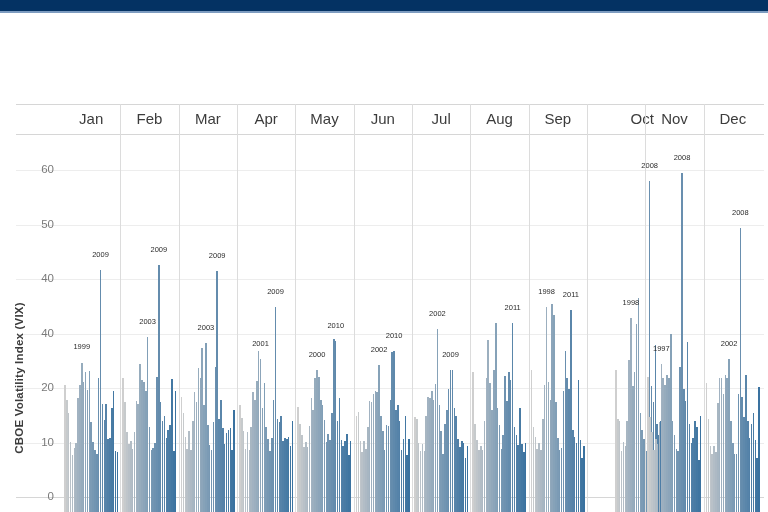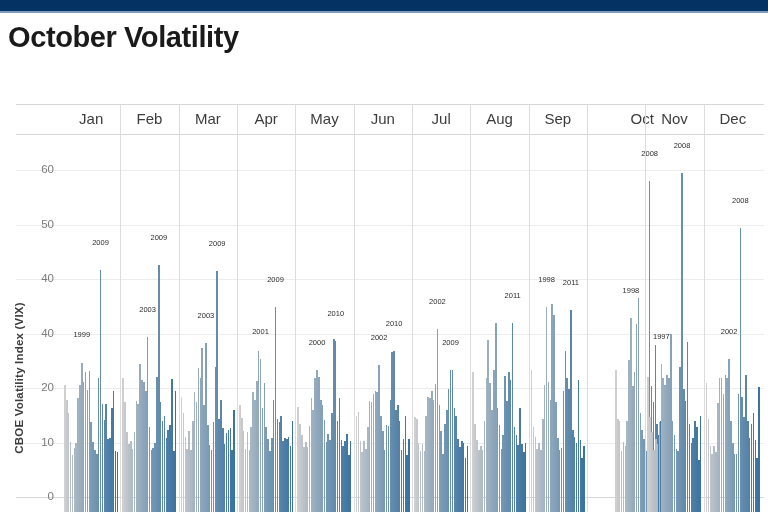--- a/index.html
+++ b/index.html
@@ -51,32 +51,31 @@
     font-size:11.5px;color:#3c3c3c;font-weight:bold;letter-spacing:0.2px;
   }
 
   
   .bars{position:absolute;left:0;bottom:0;top:31px;width:100%;}
   .bar{position:absolute;bottom:0;}
 
   
   .ann{
     position:absolute;font-size:7.5px;color:#2b2b2b;
-    white-space:nowrap;line-height:8px;transform:translateX(-50%);
+    white-space:nowrap;line-height:8px;transform:translateX(-50%);margin-top:12px;
   }
 </style>
 </head>
 <body>
 
 <div id="page">
 
   <div class="banner"></div>
   <div class="banner-rule"></div>
 
-  <div class="title">October Volatility</div>
 
   <div class="plot">
     <div class="header-rule-top"></div>
     <div class="header-rule-bot"></div>
     <div id="gridlines">
         <div class="grid" style="top: 393px; background: rgb(214, 214, 214);"></div>
         <div class="grid" style="top: 338.5px;"></div>
         <div class="grid" style="top: 284px;"></div>
         <div class="grid" style="top: 229.5px;"></div>
         <div class="grid" style="top: 175px;"></div>

